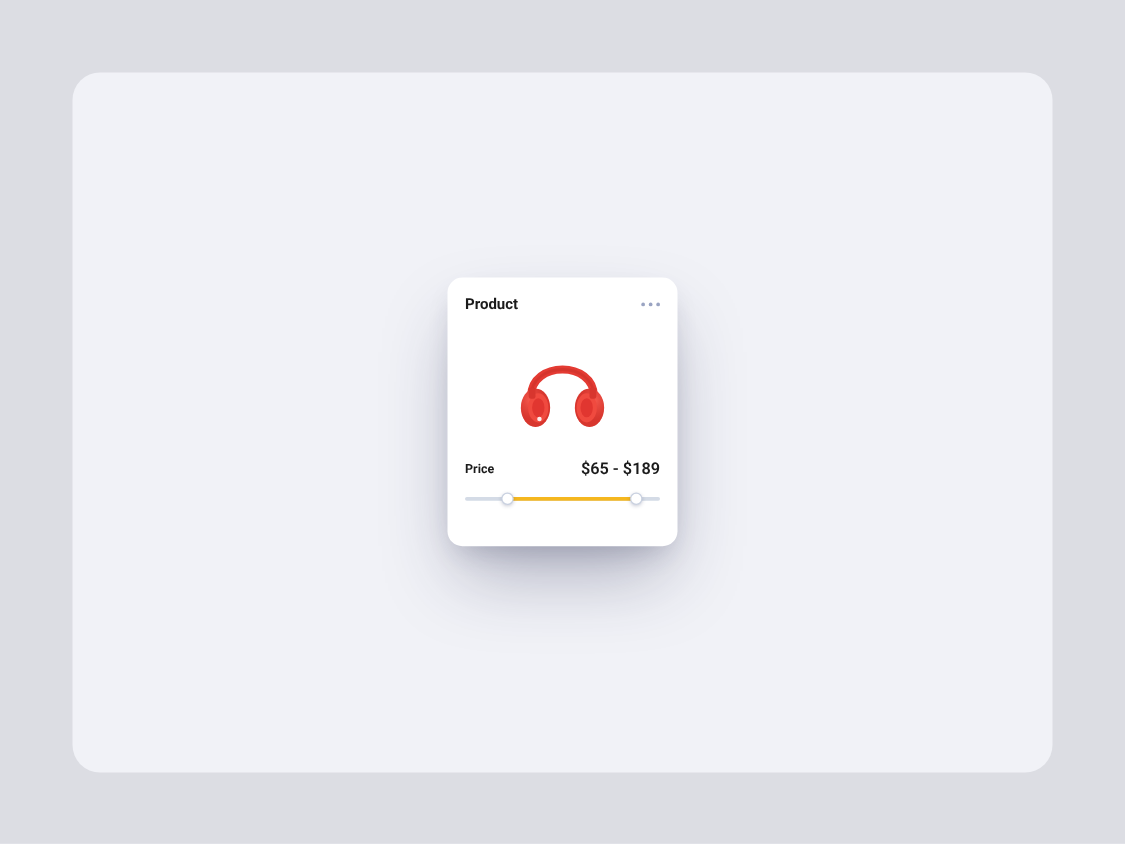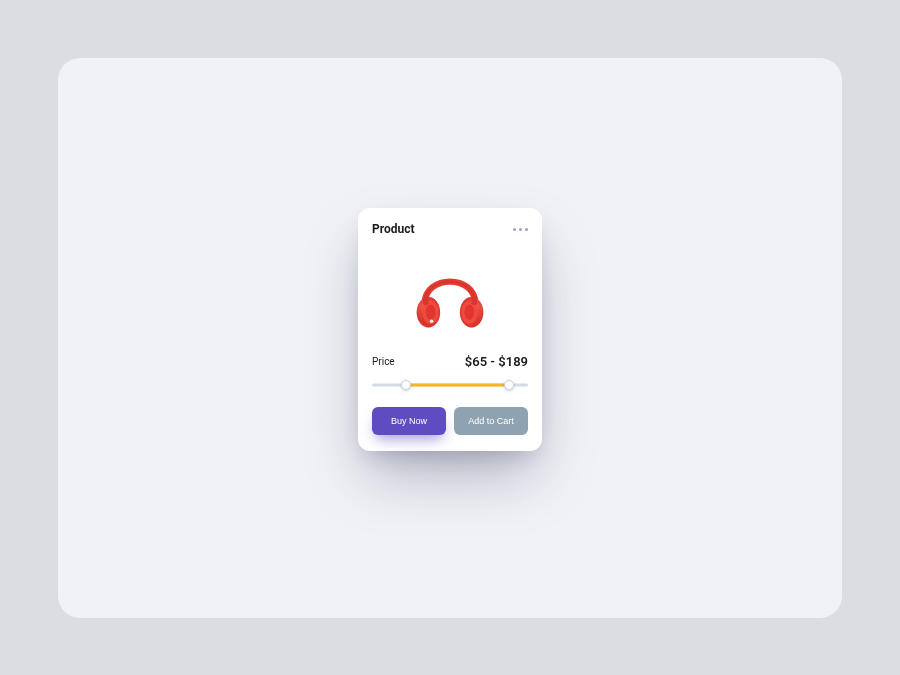--- a/index.html
+++ b/index.html
@@ -67,21 +67,21 @@
       margin-bottom: 8px;
     }
     .price-row {
       display: flex;
       align-items: center;
       justify-content: space-between;
       margin-bottom: 8px;
     }
     .price-label {
       font-size: 10px;
-      font-weight: 400;
+      font-weight: 700;
       color: #1b1b1b;
     }
     .price-value {
       font-size: 13px;
       font-weight: 600;
       color: #1b1b1b;
     }
     .slider {
       position: relative;
       height: 16px;
@@ -194,18 +194,14 @@
       <div class="price-value">$65 - $189</div>
     </div>
 
     <div class="slider">
       <div class="slider-track"></div>
       <div class="slider-fill" id="slider-fill" style="left: 22%; width: 66%;"></div>
       <div class="slider-thumb" id="thumb-min" style="left: 22%;"></div>
       <div class="slider-thumb" id="thumb-max" style="left: 88%;"></div>
     </div>
 
-    <div class="button-row">
-      <button class="btn btn-primary">Buy Now</button>
-      <button class="btn btn-secondary">Add to Cart</button>
-    </div>
   </div>
 </div>
 
 </body></html>

